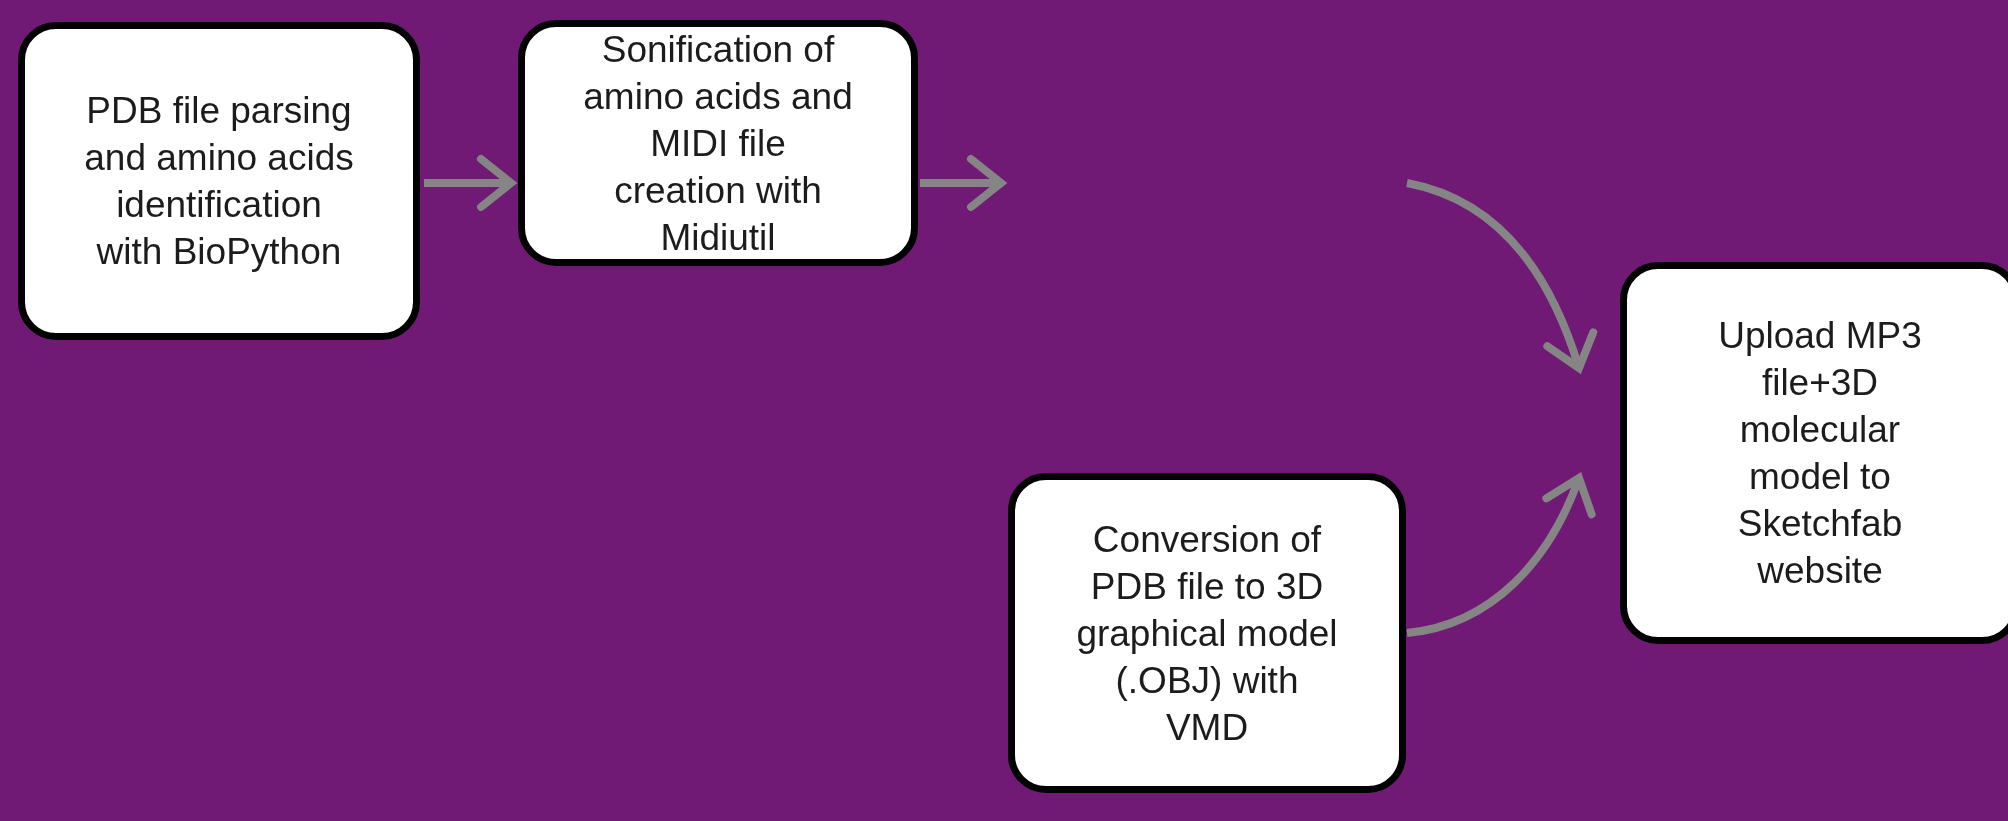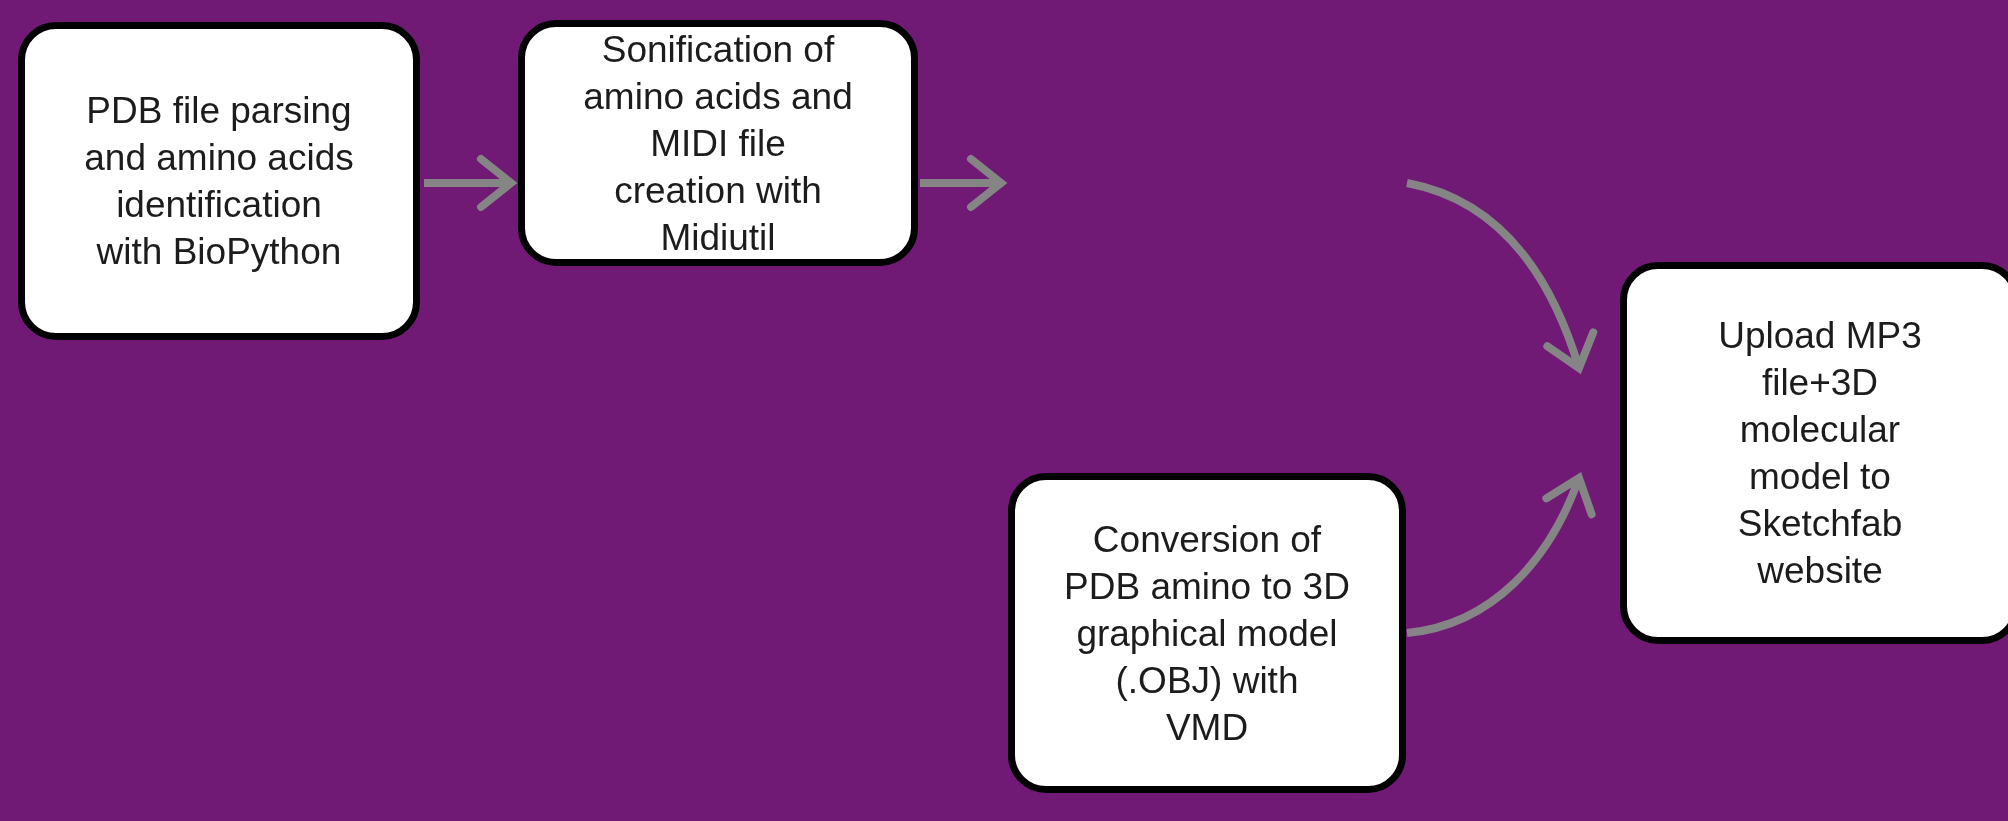--- a/index.html
+++ b/index.html
@@ -71,21 +71,21 @@
 with BioPython</div>
 
   <div class="node node-sonify">Sonification of
 amino acids and
 MIDI file
 creation with
 Midiutil</div>
 
 
   <div class="node node-convert-model">Conversion of
-PDB amino to 3D
+PDB file to 3D
 graphical model
 (.OBJ) with
 VMD</div>
 
   <div class="node node-upload">Upload MP3
 file+3D
 molecular
 model to
 Sketchfab
 website</div>

